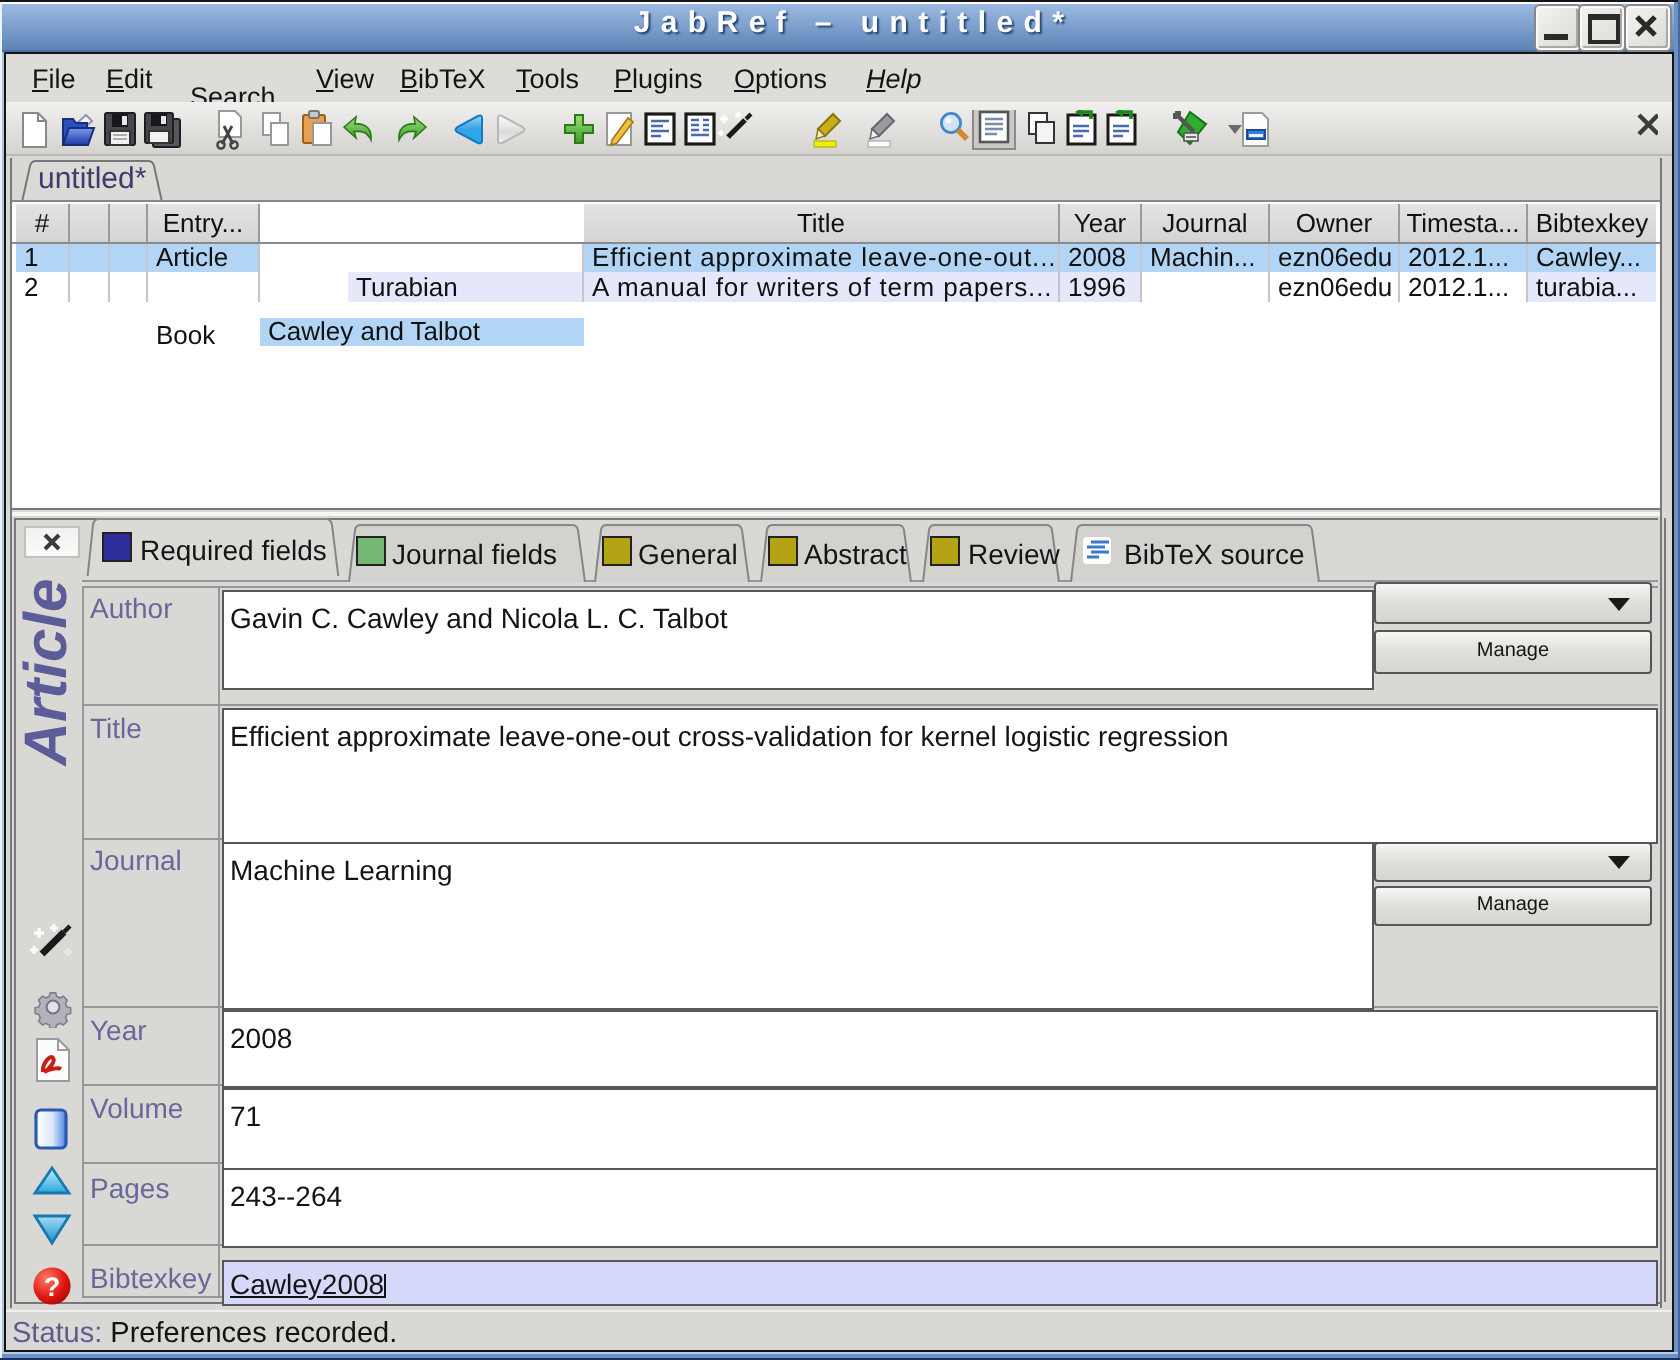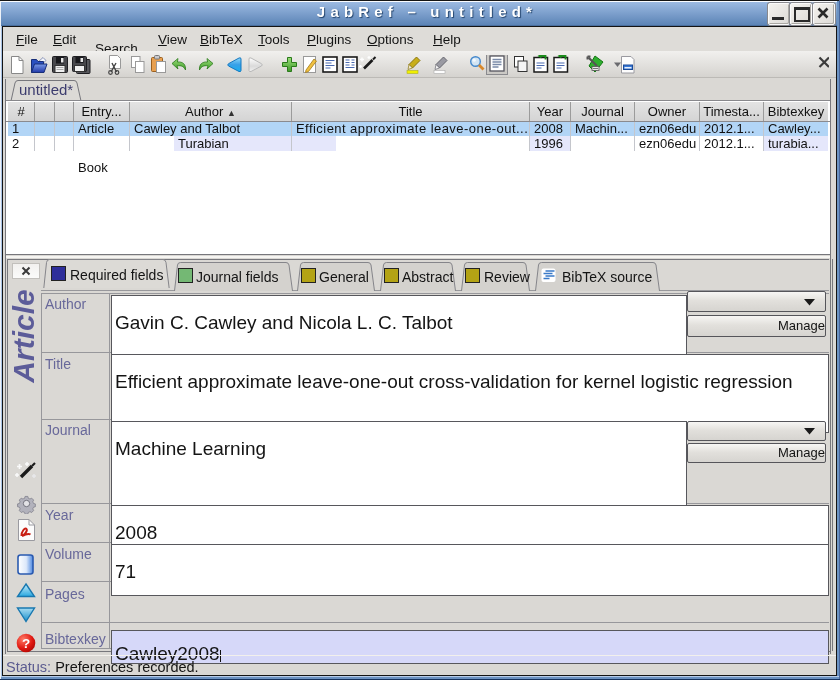--- a/index.html
+++ b/index.html
@@ -1,22 +1,22 @@
 <!DOCTYPE html>
 <html><head>
 <meta charset="utf-8">
 <style>
 html,body{margin:0;padding:0;width:840px;height:680px;overflow:hidden;
  font-family:"Liberation Sans",sans-serif;background:#dad8d4;}
 .ab{position:absolute;}
 .btn{position:absolute;background:linear-gradient(#f7f6f4,#e2e0dc 45%,#d6d4d0);
- border:1px solid #55555a;border-radius:2px;font-size:13px;color:#141414;
- text-align:right;line-height:15px;}
+ border:1px solid #55555a;border-radius:2px;font-size:10px;color:#141414;
+ text-align:center;line-height:15px;}
 .fbox{position:absolute;background:#fff;border:1px solid #57575c;
- font-size:19px;color:#141414;padding:16px 0 0 3px;white-space:nowrap;overflow:hidden;}
+ font-size:14px;color:#141414;padding:5px 0 0 3px;white-space:nowrap;overflow:hidden;}
 .flbl{position:absolute;font-size:14px;color:#68689a;white-space:nowrap;}
 .hln{position:absolute;height:1px;background:#97979b;}
 .vln{position:absolute;width:1px;background:#97979b;}
 .hcell{position:absolute;top:102px;height:19px;background:linear-gradient(#e3e3e3,#d4d4d4);
  border-right:1px solid #9b9b9b;font-size:13px;color:#111;text-align:center;
  line-height:19px;white-space:nowrap;overflow:hidden;}
 .c1{position:absolute;top:122px;height:14px;background:#b2d5f6;font-size:13px;
  line-height:14px;color:#111;white-space:nowrap;overflow:hidden;padding-left:4px;}
 .c2{position:absolute;top:136px;height:15px;background:#fff;font-size:13px;
  line-height:15px;color:#111;white-space:nowrap;overflow:hidden;padding-left:4px;}
@@ -71,21 +71,21 @@
 
 <div class="ab" style="left:3px;top:27px;width:833px;height:24px;background:#dedcd8;">
  <span class="mi" style="left:13px;top:5px;"><u>F</u>ile</span>
  <span class="mi" style="left:50px;top:5px;"><u>E</u>dit</span>
  <span class="mi" style="left:92px;top:14px;"><u>S</u>earch</span>
  <span class="mi" style="left:155px;top:5px;"><u>V</u>iew</span>
  <span class="mi" style="left:197px;top:5px;"><u>B</u>ibTeX</span>
  <span class="mi" style="left:255px;top:5px;"><u>T</u>ools</span>
  <span class="mi" style="left:304px;top:5px;"><u>P</u>lugins</span>
  <span class="mi" style="left:364px;top:5px;"><u>O</u>ptions</span>
- <span class="mi" style="left:430px;top:5px;"><u>H</u>elp</span>
+ <span class="mi" style="left:430px;top:5px;font-style:italic;"><u>H</u>elp</span>
 </div>
 
 <div class="ab" style="left:3px;top:51px;width:833px;height:26px;
  background:linear-gradient(#f1f0ee,#d5d3cf);border-bottom:1px solid #bcbab6;"></div>
 <svg class="ab" style="left:9px;top:55px;" width="820" height="20">
  <defs>
   <linearGradient id="gfl" x1="0" y1="0" x2="0" y2="1">
    <stop offset="0" stop-color="#8ab4ea"></stop>
           <stop offset="1" stop-color="#2a62b4"></stop>
         </linearGradient>
@@ -276,43 +276,43 @@
 <div class="ab" style="left:6px;top:151px;width:824px;height:103px;background:#fff;"></div>
 <div class="hln" style="left:6px;top:100px;width:824px;background:#88888c;"></div>
 <div class="vln" style="left:5px;top:79px;height:575px;background:#77777c;"></div>
 <div class="vln" style="left:830px;top:79px;height:575px;background:#77777c;"></div>
 <div class="hln" style="left:6px;top:254px;width:824px;background:#77777c;"></div>
 
 <div class="hcell" style="left:8px;width:26px;">#</div>
 <div class="hcell" style="left:35px;width:19px;"></div>
 <div class="hcell" style="left:55px;width:18px;"></div>
 <div class="hcell" style="left:74px;width:55px;">Entry...</div>
-<div class="hcell" style="left:130px;width:161px;">Author <span style="font-size:9px;color:#333;">▲</span></div>
 <div class="hcell" style="left:292px;width:237px;">Title</div>
 <div class="hcell" style="left:530px;width:40px;">Year</div>
 <div class="hcell" style="left:571px;width:63px;">Journal</div>
 <div class="hcell" style="left:635px;width:64px;">Owner</div>
 <div class="hcell" style="left:700px;width:63px;">Timesta...</div>
 <div class="hcell" style="left:764px;width:64px;border-right:none;">Bibtexkey</div>
 <div class="hln" style="left:6px;top:121px;width:824px;background:#8a8a8e;"></div>
 
 <div class="c1" style="left:8px;width:23px;">1</div>
 <div class="c1" style="left:35px;width:16px;"></div>
 <div class="c1" style="left:55px;width:15px;"></div>
 <div class="c1" style="left:74px;width:52px;">Article</div>
-<div class="c1" style="left:130px;width:158px;">Cawley and Talbot</div>
+<div class="c1" style="left:130px;width:158px;margin-top:37px;">Cawley and Talbot</div>
 <div class="c1" style="left:292px;width:234px;letter-spacing:0.45px;">Efficient approximate leave-one-out...</div>
 <div class="c1" style="left:530px;width:37px;">2008</div>
 <div class="c1" style="left:571px;width:60px;">Machin...</div>
 <div class="c1" style="left:635px;width:61px;">ezn06edu</div>
 <div class="c1" style="left:700px;width:60px;">2012.1...</div>
 <div class="c1" style="left:764px;width:60px;">Cawley...</div>
 <div class="c2" style="left:8px;width:23px;">2</div>
 <div class="c2" style="left:74px;width:52px;margin-top:24px;">Book</div>
 <div class="c2 c2r" style="left:130px;width:158px;margin-left:44px;">Turabian</div>
+<div class="c2 c2r" style="left:292px;width:234px;letter-spacing:0.45px;">A manual for writers of term papers...</div>
 <div class="c2 c2r" style="left:530px;width:37px;">1996</div>
 <div class="c2" style="left:635px;width:61px;">ezn06edu</div>
 <div class="c2" style="left:700px;width:60px;">2012.1...</div>
 <div class="c2 c2r" style="left:764px;width:60px;">turabia...</div>
 
 <div class="vln" style="left:34px;top:122px;height:29px;background:#c4c6cc;"></div>
 <div class="vln" style="left:54px;top:122px;height:29px;background:#c4c6cc;"></div>
 <div class="vln" style="left:73px;top:122px;height:29px;background:#c4c6cc;"></div>
 <div class="vln" style="left:129px;top:122px;height:29px;background:#c4c6cc;"></div>
 <div class="vln" style="left:291px;top:122px;height:29px;background:#c4c6cc;"></div>
@@ -450,21 +450,22 @@
 <div class="flbl" style="left:45px;top:507px;">Year</div>
 <div class="flbl" style="left:45px;top:546px;">Volume</div>
 <div class="flbl" style="left:45px;top:586px;">Pages</div>
 <div class="flbl" style="left:45px;top:631px;">Bibtexkey</div>
 
 <div class="fbox" style="left:111px;top:295px;width:571px;height:43px;">Gavin C. Cawley and Nicola L. C. Talbot</div>
 <div class="fbox" style="left:111px;top:354px;width:713px;height:61px;">Efficient approximate leave-one-out cross-validation for kernel logistic regression</div>
 <div class="fbox" style="left:111px;top:421px;width:571px;height:77px;">Machine Learning</div>
 <div class="fbox" style="left:111px;top:505px;width:713px;height:32px;">2008</div>
 <div class="fbox" style="left:111px;top:544px;width:713px;height:34px;">71</div>
-<div class="fbox" style="left:111px;top:630px;width:713px;height:16px;background:#d6d8f9;line-height:13px;">Cawley2008<span style="display:inline-block;width:1px;height:12px;background:#111;vertical-align:-2px;"></span></div>
+<div class="fbox" style="left:111px;top:584px;width:713px;height:33px;">243--264</div>
+<div class="fbox" style="left:111px;top:630px;width:713px;height:16px;background:#d6d8f9;line-height:13px;text-decoration:underline;">Cawley2008<span style="display:inline-block;width:1px;height:12px;background:#111;vertical-align:-2px;"></span></div>
 
 <div class="btn" style="left:687px;top:291px;width:137px;height:19px;">
  <svg class="ab" style="right:9px;top:7px;" width="12" height="7">
         <path d="M0 0 h11 l-5.5 6.5 z" fill="#1a1a1a"></path>
       </svg>
     </div>
 <div class="btn" style="left:687px;top:315px;width:137px;height:20px;line-height:20px;">Manage</div>
 <div class="btn" style="left:687px;top:421px;width:137px;height:18px;">
  <svg class="ab" style="right:9px;top:6px;" width="12" height="7">
         <path d="M0 0 h11 l-5.5 6.5 z" fill="#1a1a1a"></path>

